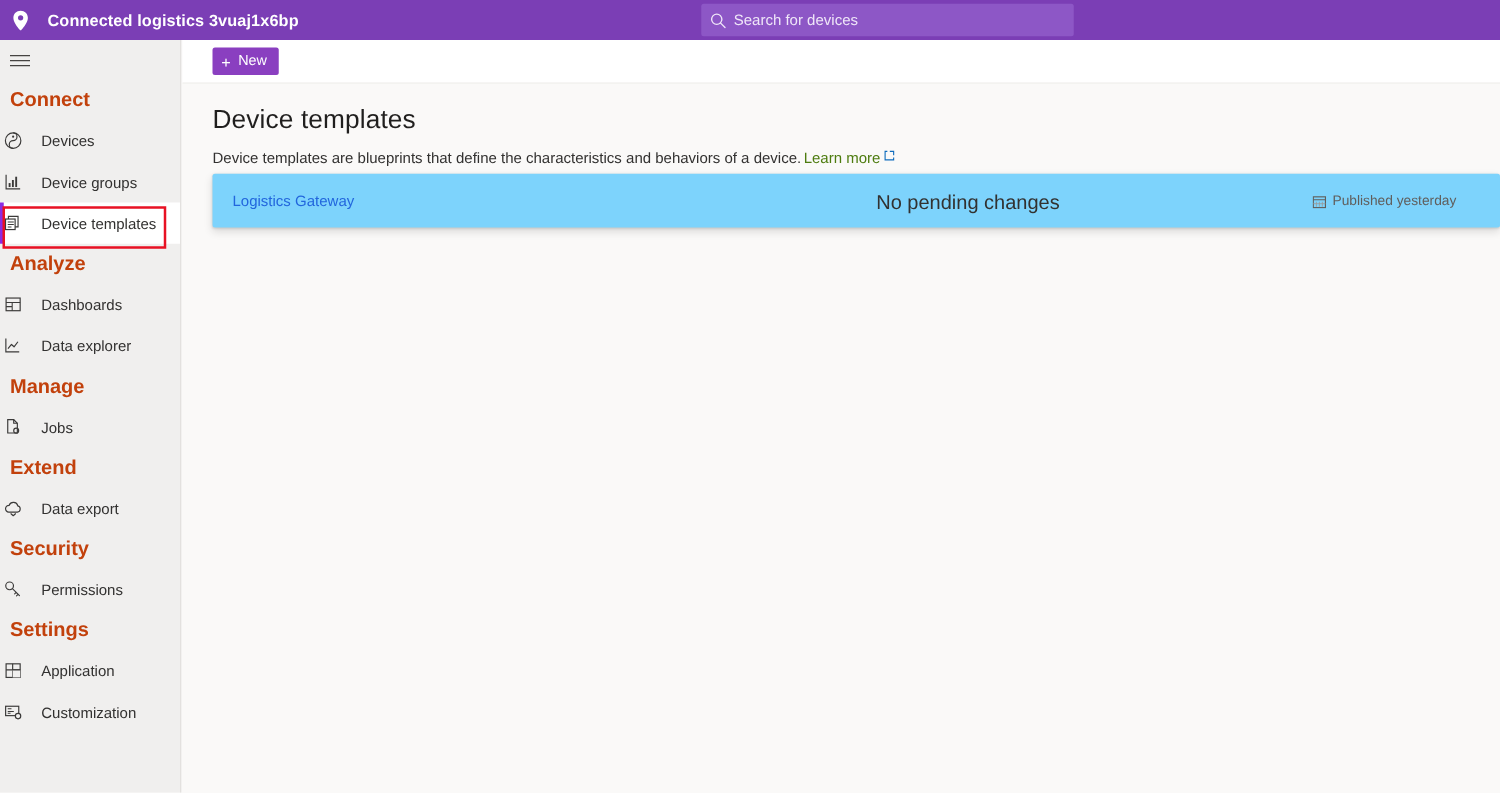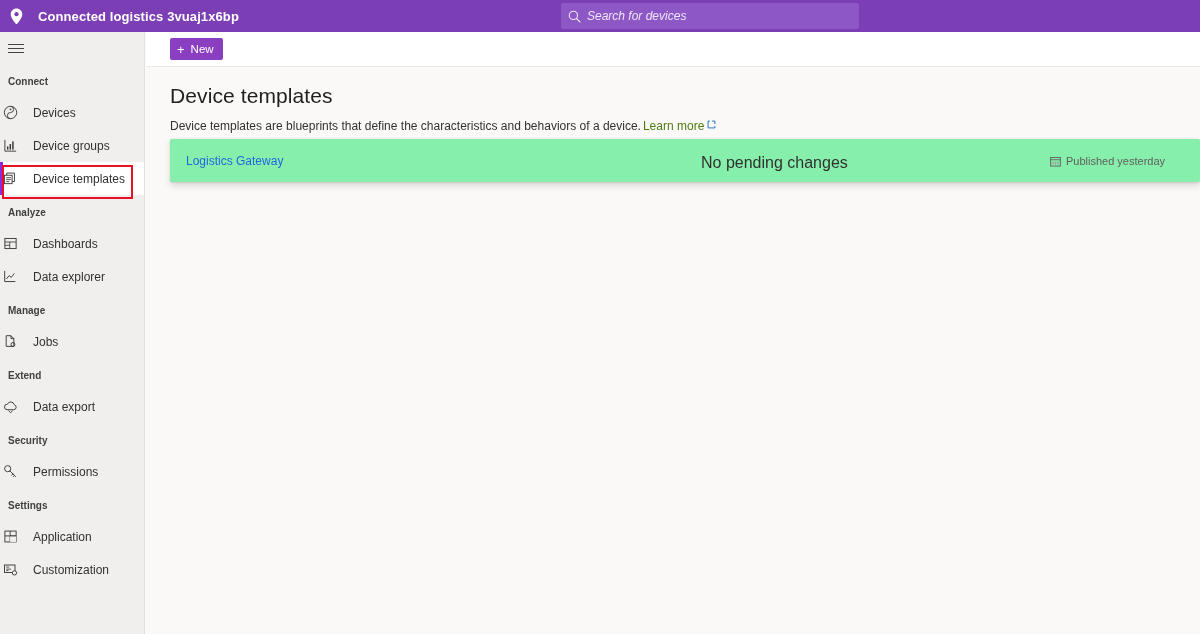--- a/index.html
+++ b/index.html
@@ -44,21 +44,20 @@
     flex: 0 0 26px;
   }
   .search-input {
     background: transparent;
     border: 0; outline: 0;
     color: #ffffff;
     font-family: "Liberation Sans", sans-serif;
     font-size: 12px;
     width: 250px; height: 24px;
     padding: 0;
-    font-style: italic;
   }
   .search-input::placeholder { color: #efe6f8; opacity: 1; }
 
   
   .sidebar {
     position: absolute; top: 32px; left: 0;
     width: 145px; height: 602px;
     background: #f0efee;
     border-right: 1px solid #e3e1df;
     overflow: hidden;
@@ -68,22 +67,22 @@
     display: flex; align-items: center;
     padding-left: 8px;
     cursor: pointer;
   }
   .ham-lines { width: 16px; }
   .ham-lines i {
     display: block; height: 1px; background: #464442;
     margin: 3px 0;
   }
   .nav-section {
-    font-size: 10px;
-    color: #404040;
+    font-size: 16px;
+    color: #c2410c;
     font-weight: bold;
     padding: 8px 0 6px 8px;
     height: 32px;
     display: flex; align-items: center;
   }
   .nav-item {
     height: 33px;
     display: flex; align-items: center;
     padding-left: 0;
     cursor: pointer;
@@ -177,21 +176,21 @@
     display: inline-block;
     margin-left: 3px;
     transform: translateY(-1px);
   }
 
   .list-card {
     position: absolute;
     left: 24px; top: 72px;
     width: 1030px;
     height: 43px;
-    background: #86efac;
+    background: #7dd3fc;
     border-radius: 2px;
     box-shadow: 0 .6px 1.8px rgba(0,0,0,.10), 0 3.2px 7.2px rgba(0,0,0,.12);
     display: flex; align-items: center;
   }
   .cell-name {
     position: absolute; left: 16px;
     font-size: 12px;
     color: #2266dd;
     cursor: pointer;
     white-space: nowrap;

